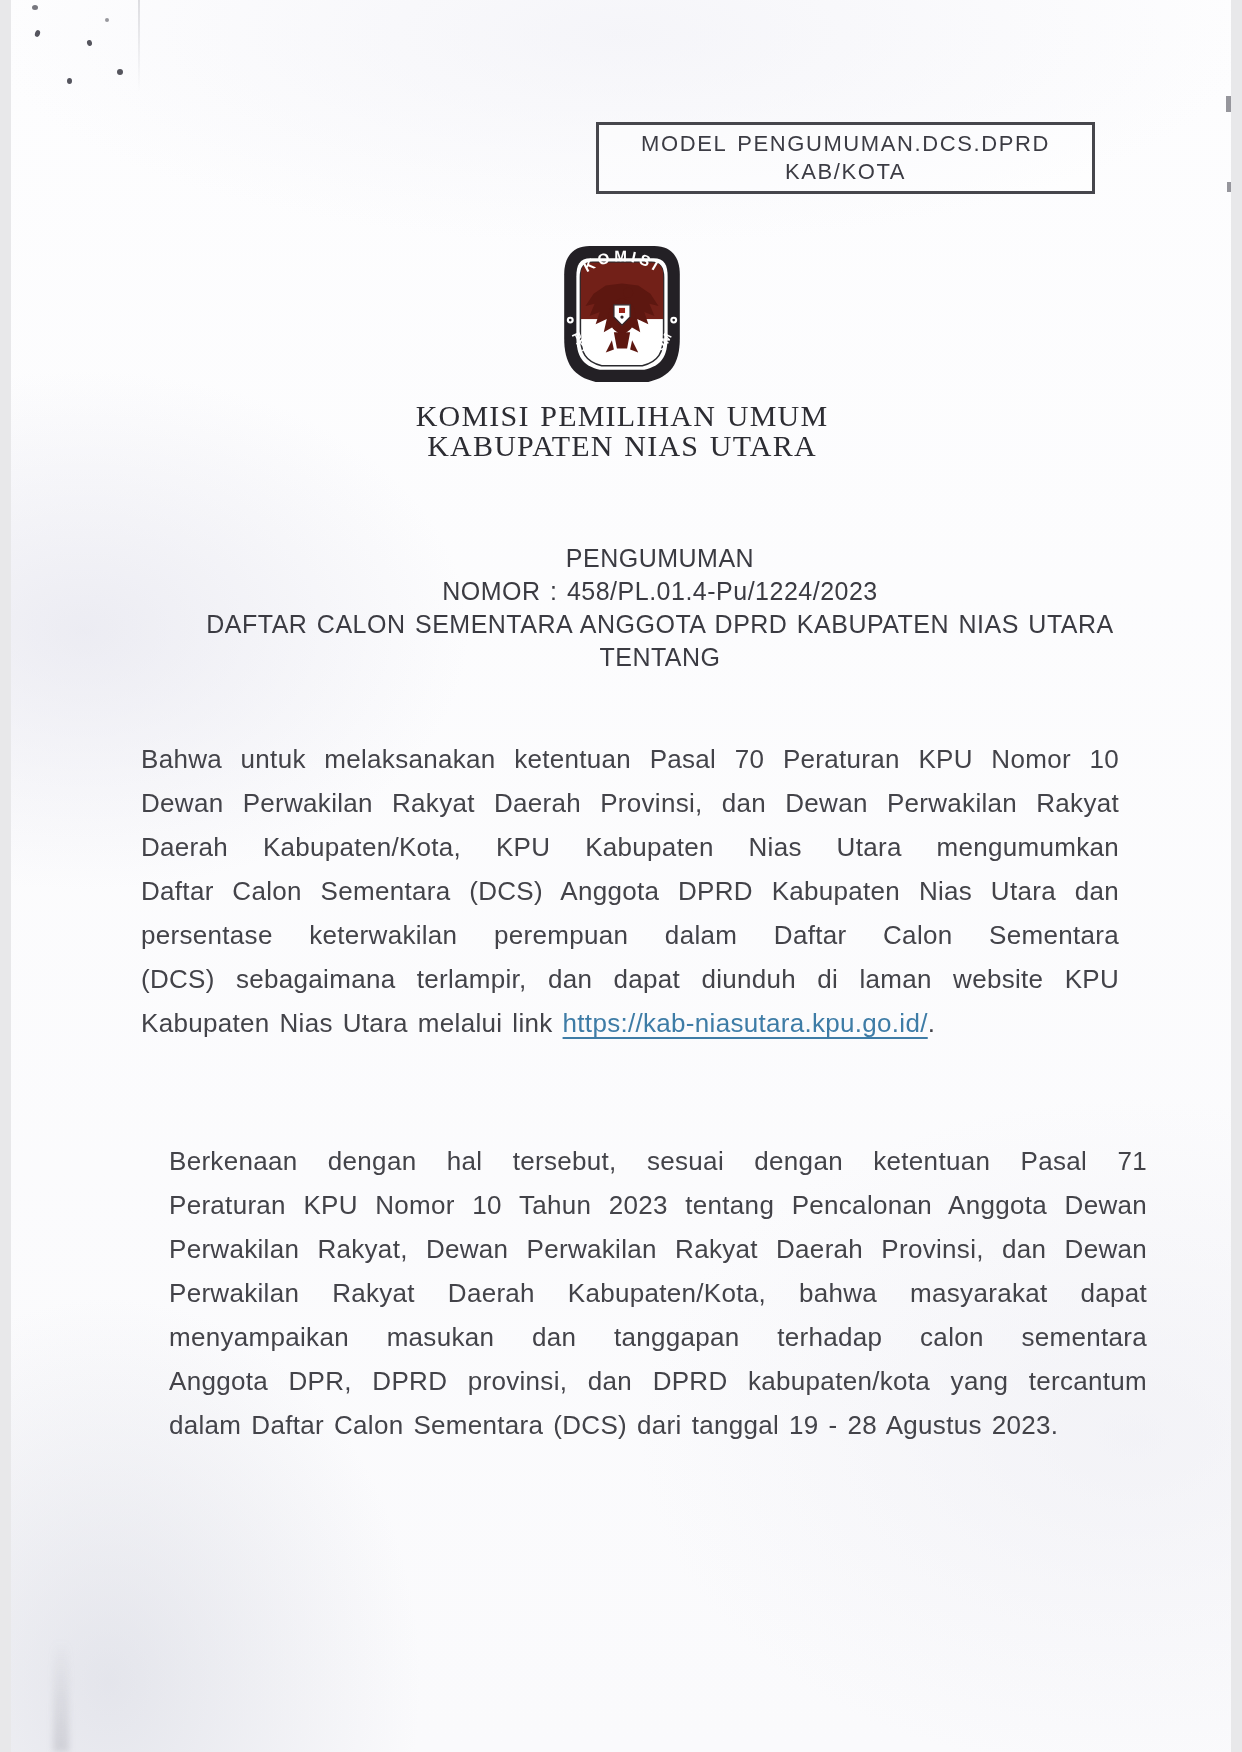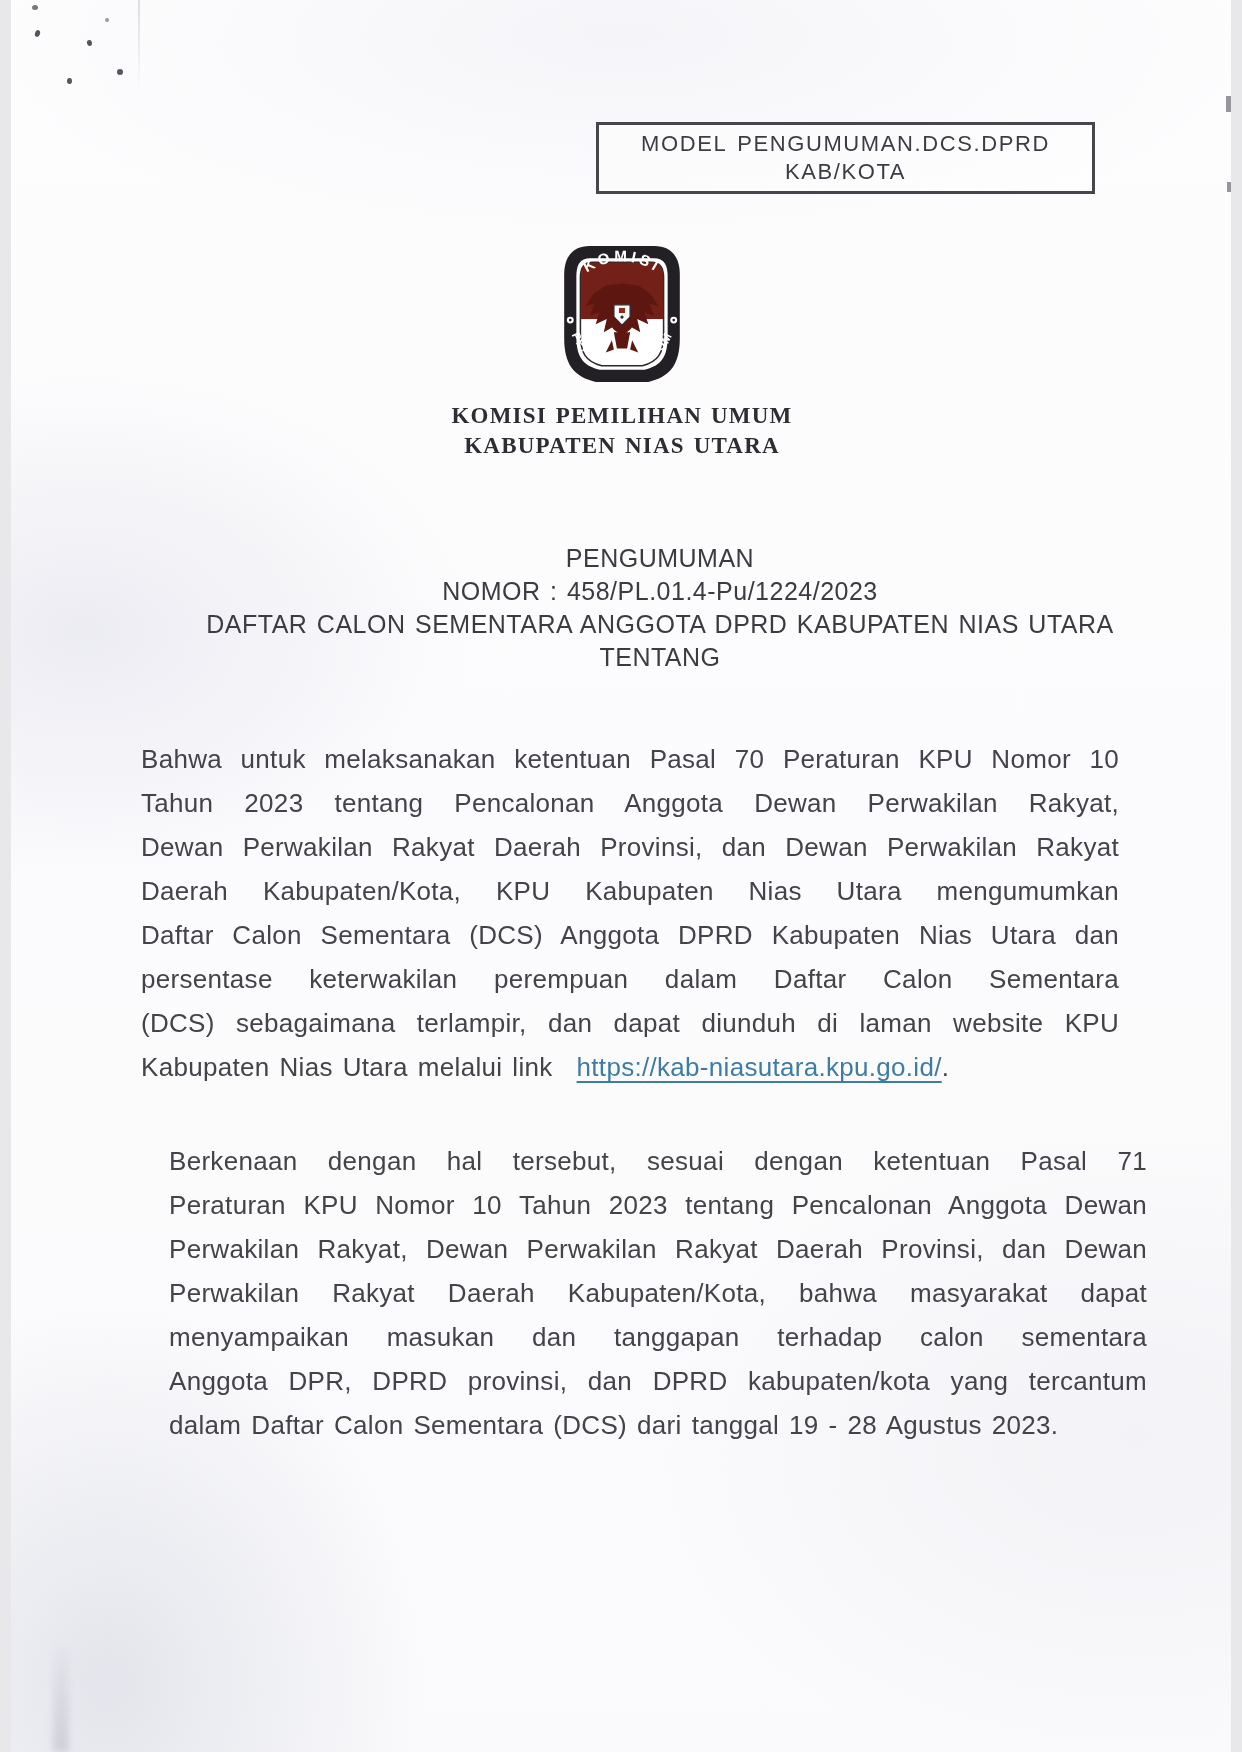--- a/index.html
+++ b/index.html
@@ -25,22 +25,22 @@
     text-align:center;
     font-size:22px;line-height:28px;letter-spacing:1.6px;color:#3c3c44;
     word-spacing:3px;
   }
   
   .logo{position:absolute;left:550px;top:243px;width:122px;height:142px;}
   .logo svg{width:100%;height:100%;}
   
   .org{
     position:absolute;left:0;top:401px;width:1222px;text-align:center;
-    font-family:"Liberation Serif", serif;font-weight:700;
-    font-size:23px;line-height:30px;letter-spacing:1.2px;color:#2d2d33;
+    font-family:"Liberation Serif", serif;font-weight:400;
+    font-size:30px;line-height:30px;letter-spacing:1.2px;color:#2d2d33;
     word-spacing:2px;
   }
   
   .title-block{
     position:absolute;left:0;top:542px;width:1230px;text-align:center;
     font-size:25px;line-height:33px;letter-spacing:.5px;color:#3b3b42;
     word-spacing:2px;
     padding-left:34px;
   }
   
@@ -151,27 +151,26 @@
 
   <div class="title-block">
     <div>PENGUMUMAN</div>
     <div>NOMOR : 458/PL.01.4-Pu/1224/2023</div>
     <div>DAFTAR CALON SEMENTARA ANGGOTA DPRD KABUPATEN NIAS UTARA</div>
     <div>TENTANG</div>
   </div>
 
   <div class="para para-1">
       <div class="jline">Bahwa untuk melaksanakan ketentuan Pasal 70 Peraturan KPU Nomor 10</div>
-      <div class="jline">Tahun 2023 tentang Pencalonan Anggota Dewan Perwakilan Rakyat,</div>
       <div class="jline">Dewan Perwakilan Rakyat Daerah Provinsi, dan Dewan Perwakilan Rakyat</div>
       <div class="jline">Daerah Kabupaten/Kota, KPU Kabupaten Nias Utara mengumumkan</div>
       <div class="jline">Daftar Calon Sementara (DCS) Anggota DPRD Kabupaten Nias Utara dan</div>
       <div class="jline">persentase keterwakilan perempuan dalam Daftar Calon Sementara</div>
       <div class="jline">(DCS) sebagaimana terlampir, dan dapat diunduh di laman website KPU</div>
-      <div class="jline last"><span>Kabupaten Nias Utara melalui link </span><a href="#" class="doclink" style="color: rgb(62, 124, 166); margin-left: 14px;">https://kab-niasutara.kpu.go.id/</a><span>.</span></div>
+      <div class="jline last"><span>Kabupaten Nias Utara melalui link </span><a href="#" class="doclink" style="color: rgb(62, 124, 166);">https://kab-niasutara.kpu.go.id/</a><span>.</span></div>
     </div>
   <div class="para para-2">
       <div class="jline">Berkenaan dengan hal tersebut, sesuai dengan ketentuan Pasal 71</div>
       <div class="jline">Peraturan KPU Nomor 10 Tahun 2023 tentang Pencalonan Anggota Dewan</div>
       <div class="jline">Perwakilan Rakyat, Dewan Perwakilan Rakyat Daerah Provinsi, dan Dewan</div>
       <div class="jline">Perwakilan Rakyat Daerah Kabupaten/Kota, bahwa masyarakat dapat</div>
       <div class="jline">menyampaikan masukan dan tanggapan terhadap calon sementara</div>
       <div class="jline">Anggota DPR, DPRD provinsi, dan DPRD kabupaten/kota yang tercantum</div>
       <div class="jline last">dalam Daftar Calon Sementara (DCS) dari tanggal 19 - 28 Agustus 2023.</div>
     </div>

